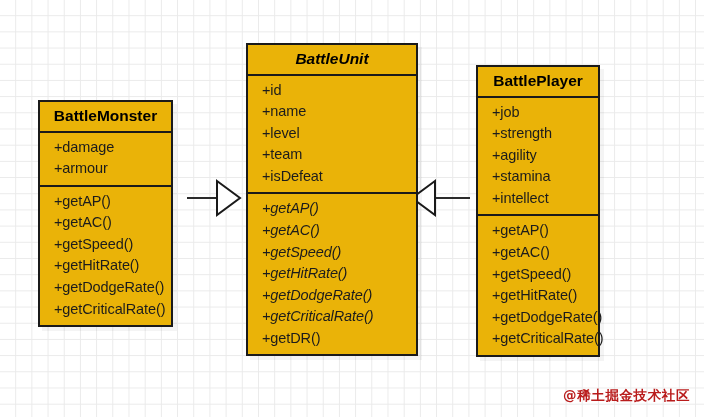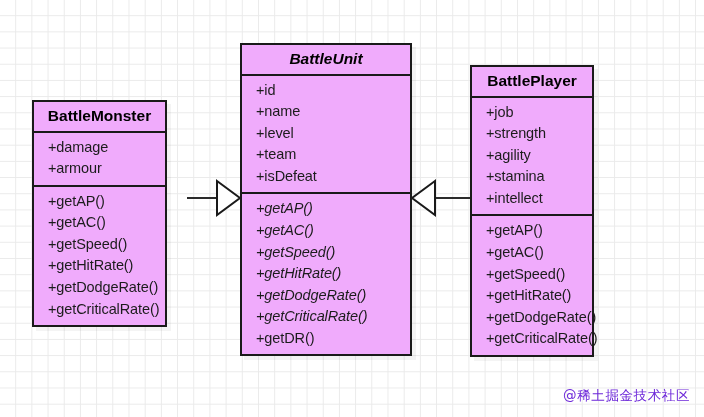--- a/index.html
+++ b/index.html
@@ -25,25 +25,26 @@
     background-image:
       linear-gradient(to right, #eaeaea 1px, transparent 1px),
       linear-gradient(to bottom, #eaeaea 1px, transparent 1px);
     background-size: 16.2px 16.2px;
     background-position: -1px -1px;
   }
 
   
   .uml-class {
     position: absolute;
-    background: #f0abfc;
+    background: #eab308;
     border: 2px solid #1a1a1a;
     box-sizing: border-box;
     box-shadow: 4px 4px 0 0 rgba(0,0,0,0.045);
     z-index: 4;
+    margin-left: 6px;
   }
   .uml-title {
     text-align: center;
     font-weight: bold;
     font-size: 15.5px;
     color: #000000;
     padding: 5px 4px 6px 4px;
     border-bottom: 2px solid #1a1a1a;
     line-height: 1.15;
     white-space: nowrap;
@@ -93,25 +94,26 @@
     fill: #ffffff;
     stroke-linejoin: miter;
   }
 
   
   #watermark {
     position: absolute;
     right: 14px;
     bottom: 12px;
     font-size: 13.5px;
-    color: #6d28d9;
+    color: #b91c1c;
     letter-spacing: 0.6px;
     white-space: nowrap;
     z-index: 6;
     font-family: "DejaVu Sans", sans-serif;
+    font-weight: bold;
   }
 </style>
 </head>
 <body>
 
 <div id="canvas"></div>
 
 <svg class="connector-svg" viewBox="0 0 704 417" width="704" height="417">
 
   <g>

